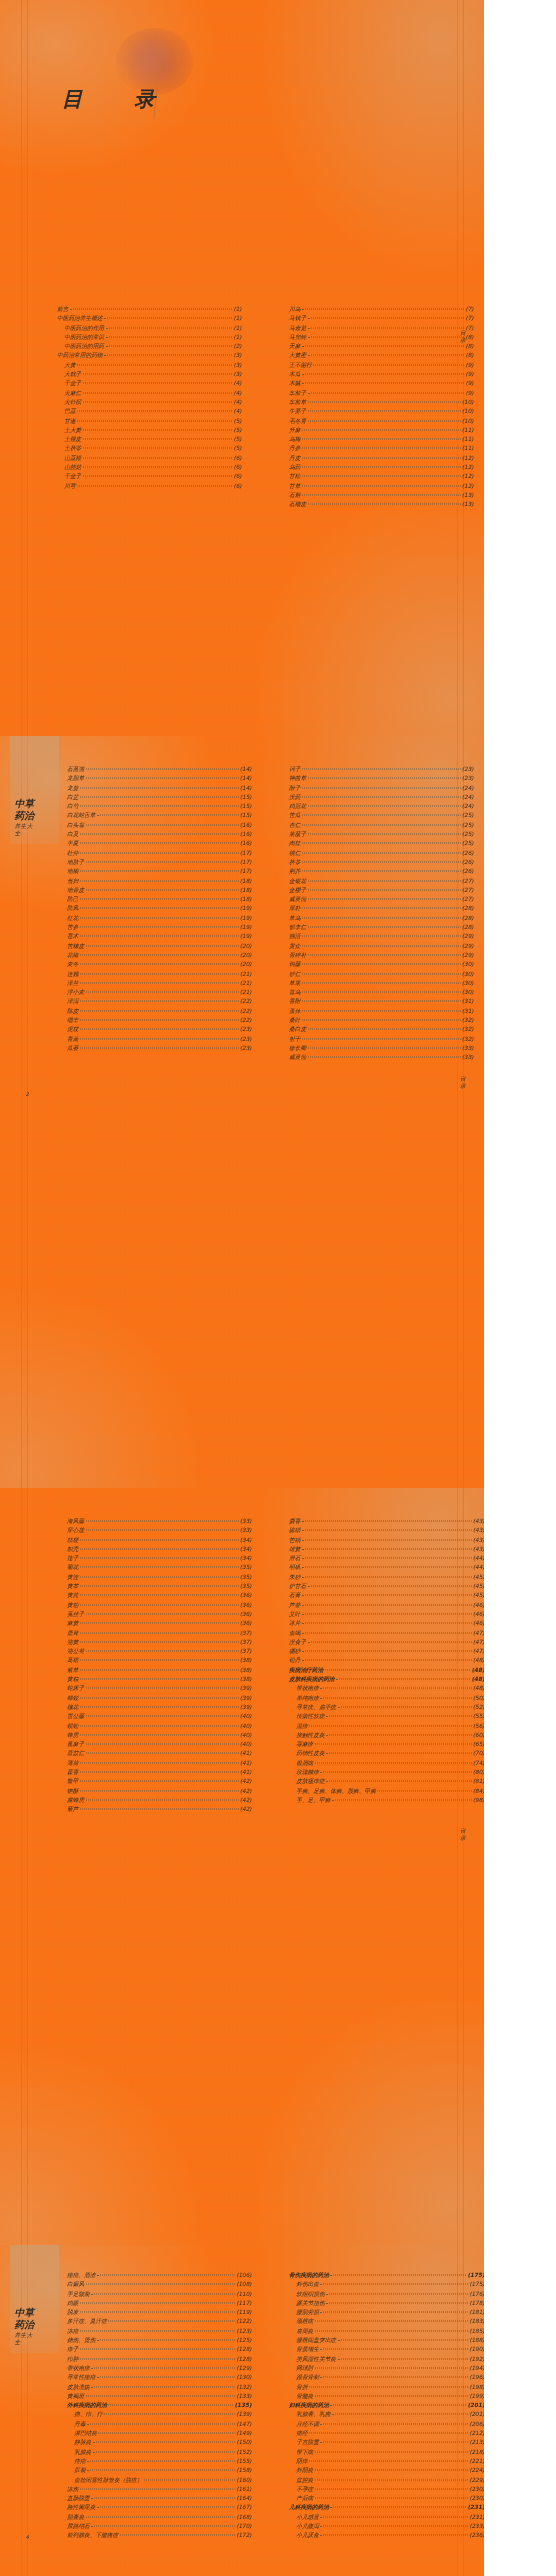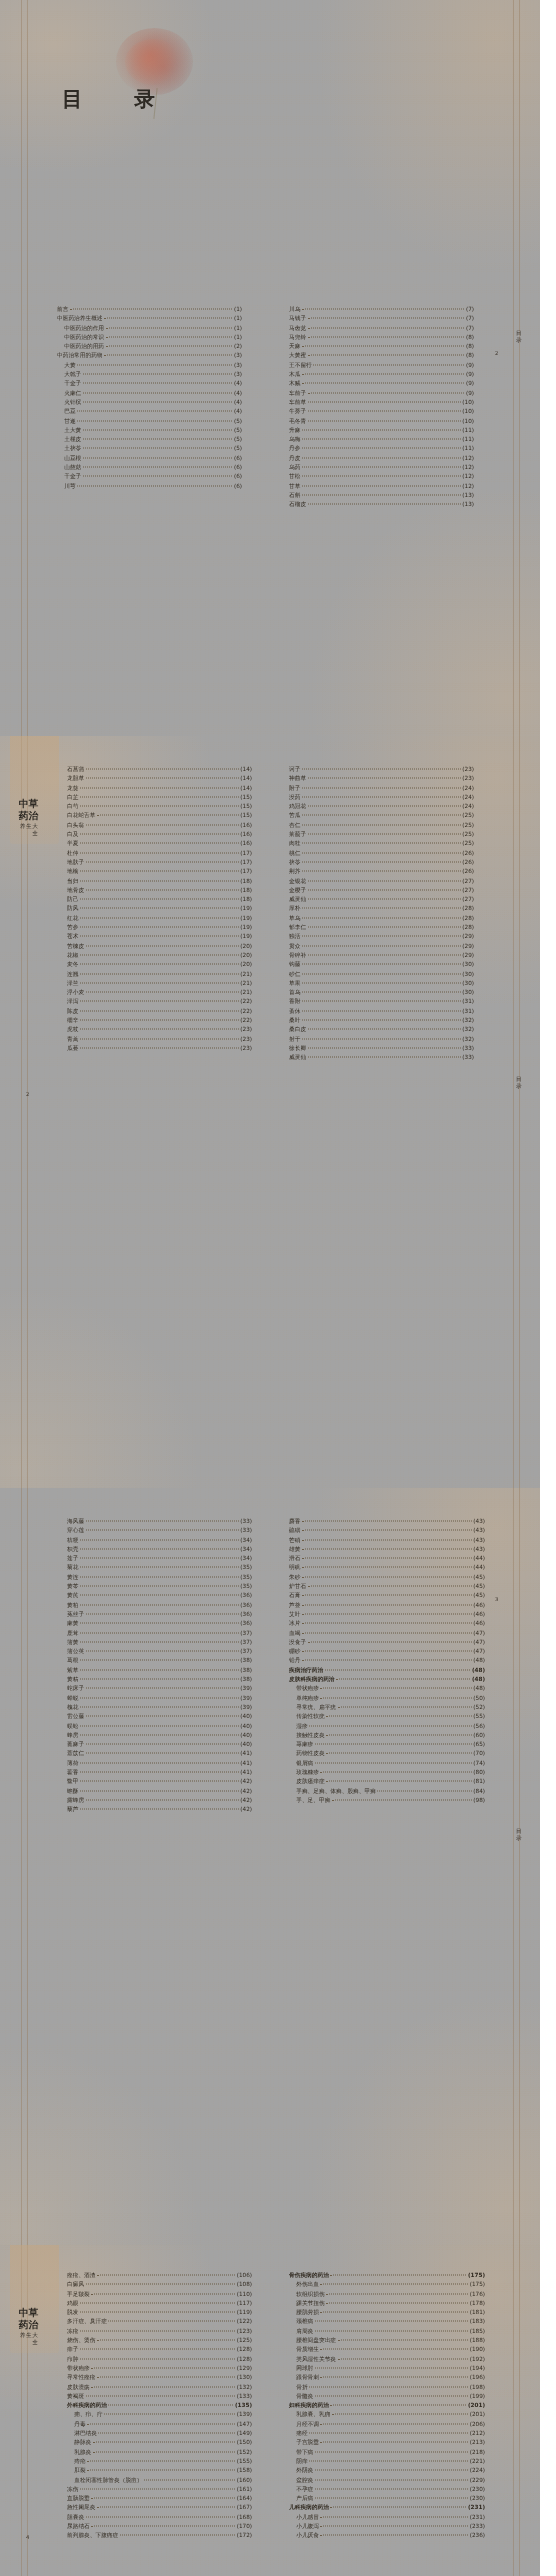--- a/index.html
+++ b/index.html
@@ -1,22 +1,23 @@
 <!DOCTYPE html>
 <html style="font-size:8.2px"><head>
 <meta charset="utf-8">
 <style>
   html,body{margin:0;padding:0;background:#ffffff;}
   body{font-family:"DejaVu Sans","Liberation Sans",sans-serif;}
   .page{
     position:relative;
-    width:540px;
+    width:484px;
     box-sizing:border-box;
     overflow:hidden;
-    background:#a3a3a3;
+    background:#f97316;
+    font-style:italic;
   }
   
   .wash{position:absolute;pointer-events:none;}
   .wash.tl{left:0;top:0;width:216px;height:175px;
     background:radial-gradient(ellipse at 25% 25%, rgba(214,186,152,0.40), rgba(251,246,236,0) 70%);}
   .wash.tr{right:0;top:0;width:222px;height:268px;
     background:radial-gradient(ellipse at 80% 15%, rgba(205,178,145,0.45), rgba(251,246,236,0) 72%);}
   .wash.br{right:0;bottom:0;width:227px;height:247px;
     background:radial-gradient(ellipse at 85% 85%, rgba(206,180,148,0.42), rgba(251,246,236,0) 72%);}
   .wash.bl{left:0;bottom:0;width:196px;height:196px;
@@ -71,21 +72,21 @@
   .pagenum{
     position:absolute;font-size:5.2px;color:#3a3229;
   }
   .sidetab{
     position:absolute;right:15.5px;
     width:11.3px;font-size:5.7px;color:#3a3229;text-align:center;line-height:1.25;
   }
   .spine{
     position:absolute;left:14.4px;top:62px;width:24px;
     font-family:"DejaVu Serif","Liberation Serif",serif;
-    font-size:9.8px;font-weight:bold;color:#2e2a24;line-height:1.18;text-align:right;
+    font-size:9.8px;font-weight:bold;color:#2e2a24;line-height:1.18;text-align:left;
   }
   .spine .sub{font-size:5.7px;font-weight:normal;letter-spacing:0.5px;margin-top:2.1px;}
   .banner{
     position:absolute;left:10.3px;top:0;width:49px;height:108px;
     background:linear-gradient(180deg, rgba(196,166,130,0.55), rgba(196,166,130,0.18));
     border-bottom-left-radius:3.1px;border-bottom-right-radius:3.1px;
   }
 </style>
 </head>
 <body>

